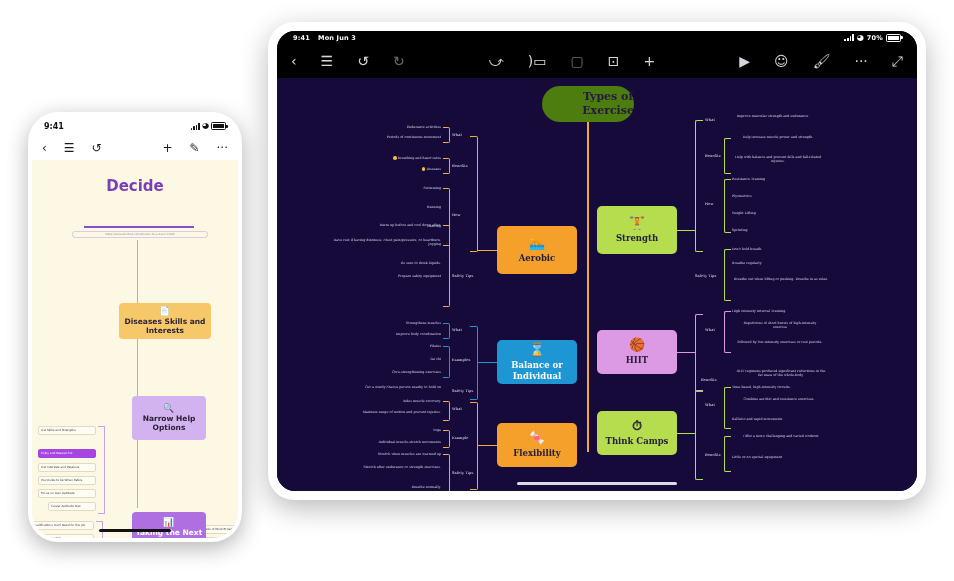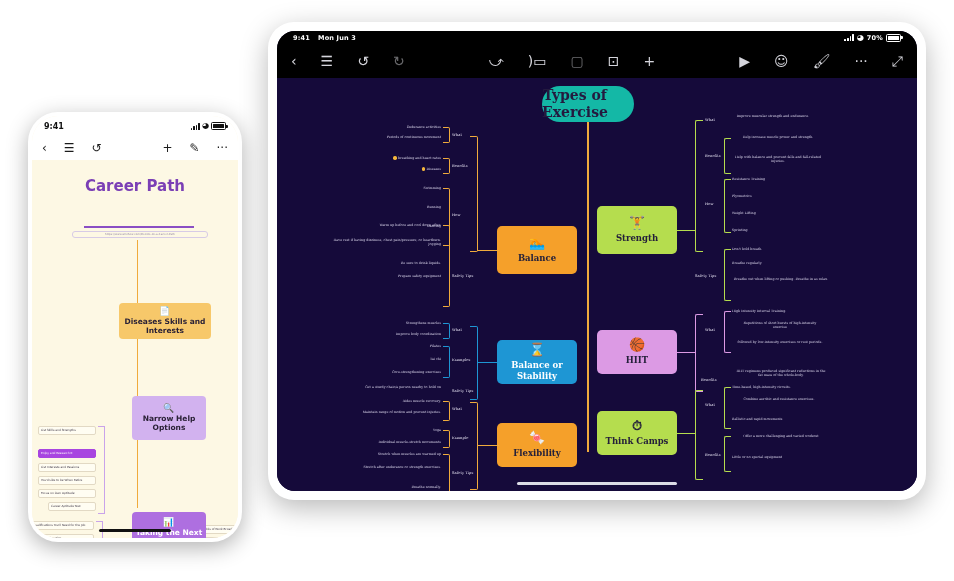--- a/index.html
+++ b/index.html
@@ -65,23 +65,23 @@
               padding:0 14px;box-sizing:border-box;color:#e8e8ef;}
   .tb-toolbar .tb-ic{font-size:14px;line-height:1;cursor:pointer;opacity:.92;}
   .tb-toolbar .tb-ic.dim{opacity:.45;}
   .tb-toolbar .sp{flex:1;}
   .tb-toolbar .g{width:24px;}
   .tb-canvas{position:absolute;left:0;right:0;top:47px;bottom:0;background:#150a3a;overflow:hidden;}
   .tb-home{position:absolute;left:50%;transform:translateX(-50%);bottom:6px;width:160px;height:3px;
            background:#dcdce6;border-radius:2px;}
 
   
-  .root{position:absolute;left:265px;top:8px;width:92px;height:36px;background:#14b8a6;border-radius:18px;
-        display:flex;align-items:center;justify-content:flex-start;text-align:center;
-        font-family:"DejaVu Serif",serif;font-weight:bold;font-size:14px;color:#241a3f;line-height:1.25;}
+  .root{position:absolute;left:265px;top:8px;width:92px;height:36px;background:#4d7c0f;border-radius:18px;
+        display:flex;align-items:center;justify-content:flex-end;text-align:center;
+        font-family:"DejaVu Serif",serif;font-weight:bold;font-size:11px;color:#241a3f;line-height:1.25;}
   .spine{position:absolute;left:310px;top:44px;width:1.6px;background:#f0ab3c;}
   .node{position:absolute;border-radius:5px;display:flex;flex-direction:column;
         align-items:center;justify-content:center;font-family:"DejaVu Serif",serif;
         font-weight:bold;font-size:8.5px;color:#24203a;text-align:center;line-height:1.2;}
   .node .nic{font-size:13px;line-height:1;margin-bottom:4px;}
   #n-aerobic{left:220px;top:148px;width:80px;height:48px;background:#f5a02a;}
   #n-balance{left:220px;top:262px;width:80px;height:44px;background:#1e96d4;color:#fff;}
   #n-flex{left:220px;top:345px;width:80px;height:44px;background:#f5a02a;}
   #n-strength{left:320px;top:128px;width:80px;height:48px;background:#b5dd4e;}
   #n-hiit{left:320px;top:252px;width:80px;height:44px;background:#dc9ae4;}
@@ -137,21 +137,21 @@
         <span class="sp spacer"></span>
         <span class="tb-ic">+</span>
         <span class="gap"></span>
         <span class="tb-ic">✎</span>
         <span class="gap"></span>
         <span class="tb-ic">···</span>
       </div>
 
       <div class="ph-canvas">
         <div class="ph-title">
-          <div>Career Path</div>
+          <div>Decide</div>
         </div>
         <div class="ph-underline"></div>
         <div class="ph-url">https://www.wikihow.com/Decide-on-a-Career-Path</div>
 
         <div class="ph-trunk"></div>
 
         <div class="ph-leaf" style="left:6px;top:266px;width:58px;">List Skills and Strengths</div>
         <div class="ph-leaf hl" style="left:6px;top:289px;width:58px;">Enjoy and Research It</div>
         <div class="ph-leaf" style="left:6px;top:303px;width:58px;">List Interests and Passions</div>
         <div class="ph-leaf" style="left:6px;top:316px;width:58px;">You'd Like to be When Retire</div>
@@ -247,21 +247,21 @@
         <div class="root">
           <div>
             <div>Types of</div>
             <div>Exercise</div>
           </div>
         </div>
         <div class="spine" style="top:44px;height:330px;"></div>
 
         <div class="node" id="n-aerobic">
           <span class="nic">🏊</span>
-          <span>Balance</span>
+          <span>Aerobic</span>
         </div>
         <div class="conn" style="left:200px;top:172px;width:22px;"></div>
         <div class="brk lft" style="left:193px;top:58px;width:7px;height:114px;"></div>
 
         <div class="lbl" style="left:175px;top:55px;">What</div>
         <div class="brk lft" style="left:166px;top:49px;width:6px;height:14px;"></div>
         <div class="leaf r" style="left:80px;top:47px;width:84px;">Endurance activities</div>
         <div class="leaf r" style="left:60px;top:57px;width:104px;">Periods of continuous movement</div>
 
         <div class="lbl" style="left:175px;top:86px;">Benefits</div>
@@ -306,21 +306,21 @@
         <div class="leaf l" style="left:455px;top:150px;width:80px;">Sprinting</div>
 
         <div class="lbl" style="left:418px;top:196px;">Safety Tips</div>
         <div class="brk rgt" style="left:447px;top:171px;width:6px;height:50px;"></div>
         <div class="leaf l" style="left:455px;top:169px;width:92px;">Don't hold breath.</div>
         <div class="leaf l" style="left:455px;top:183px;width:92px;">Breathe regularly.</div>
         <div class="leaf l" style="left:455px;top:199px;width:98px;text-align:center;">Breathe out when lifting or pushing. Breathe in as relax.</div>
 
         <div class="node" id="n-balance">
           <span class="nic">⌛</span>
-          <span>Balance or Stability</span>
+          <span>Balance or Individual</span>
         </div>
         <div class="conn b" style="left:200px;top:284px;width:22px;"></div>
         <div class="brk lftb" style="left:193px;top:248px;width:7px;height:72px;"></div>
 
         <div class="lbl" style="left:175px;top:250px;">What</div>
         <div class="brk lft" style="left:166px;top:245px;width:6px;height:14px;border-color:#1e96d4;"></div>
         <div class="leaf r" style="left:92px;top:243px;width:72px;">Strengthens muscles</div>
         <div class="leaf r" style="left:82px;top:254px;width:82px;">Improve body coordination</div>
 
         <div class="lbl" style="left:175px;top:280px;">Examples</div>

